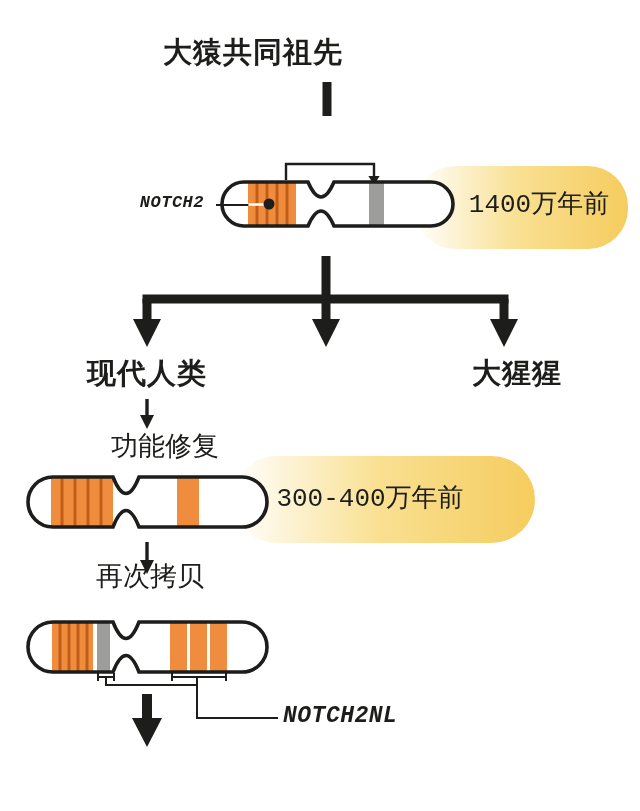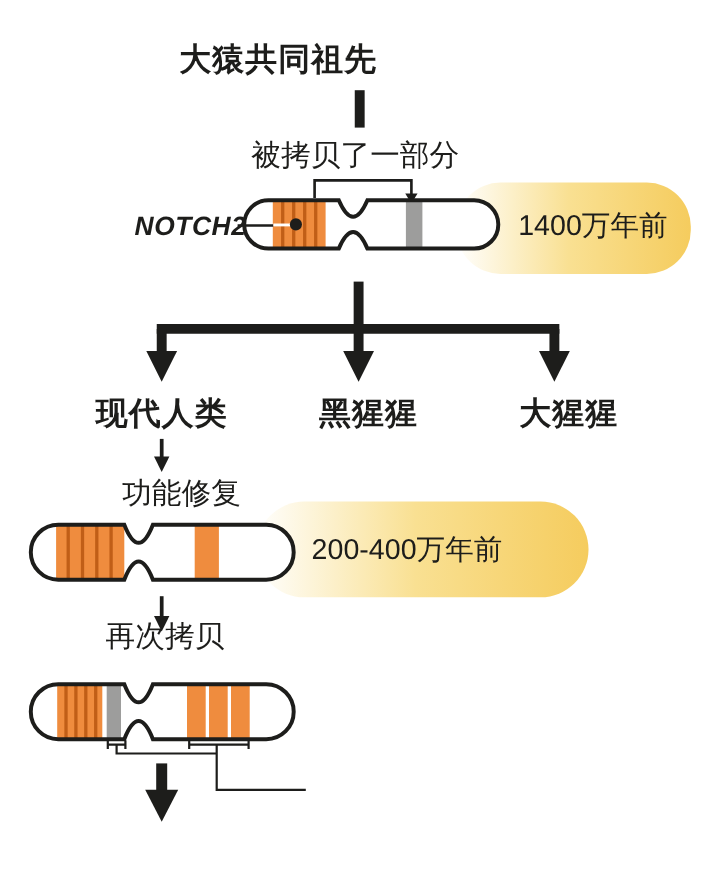--- a/index.html
+++ b/index.html
@@ -1,18 +1,18 @@
 <!DOCTYPE html>
 <html style="--ink: #1D1D1B; --orange: #EF8C3E; --orange-stripe: #C05E17; --gray-band: #9D9D9C; --blob-mid: #F9E092; --blob-end: #F5CC5E;"><head>
 <meta charset="utf-8">
 <style>
   html,body{margin:0;padding:0;background:#fff;}
   .canvas{
     position:relative;width:640px;height:811px;background:#fff;overflow:hidden;
-    font-family:Liberation Sans, sans-serif;color:var(--ink,#1D1D1B);
+    font-family:Liberation Mono, monospace;color:var(--ink,#1D1D1B);
   }
   .blob{position:absolute;}
   .blob1{
     left:415px;top:166px;width:213px;height:83px;border-radius:40px;
     background:linear-gradient(90deg, rgba(255,252,238,0.08) 0%, var(--blob-mid,#F9E092) 48%, var(--blob-end,#F5CC5E) 100%);
   }
   .blob2{
     left:233px;top:456px;width:302px;height:87px;border-radius:44px;
     background:linear-gradient(90deg, rgba(255,252,238,0.08) 0%, var(--blob-mid,#F9E092) 48%, var(--blob-end,#F5CC5E) 100%);
   }
@@ -29,21 +29,21 @@
   .thick-cap{stroke:var(--ink,#1D1D1B);stroke-width:9;fill:none;stroke-linecap:square;}
   .thick10{stroke:var(--ink,#1D1D1B);stroke-width:10;fill:none;}
   .thin-arrow{stroke:var(--ink,#1D1D1B);stroke-width:3.4;fill:none;}
   .bracket{stroke:var(--ink,#1D1D1B);stroke-width:2;fill:none;}
   .copyline{stroke:var(--ink,#1D1D1B);stroke-width:2.4;fill:none;}
   .head{fill:var(--ink,#1D1D1B);}
   .t{position:absolute;white-space:nowrap;line-height:1.05;}
   .cxt{transform:translateX(-50%);}
   .title{left:253px;top:40px;font-size:29px;font-weight:800;letter-spacing:1px;}
   .copy-note{left:323px;top:127px;font-size:27px;font-weight:500;}
-  .notch2{left:224px;top:194px;font-size:24px;font-weight:700;font-style:italic;transform:translateX(-100%);letter-spacing:.5px;}
+  .notch2{left:204px;top:194px;font-size:17px;font-weight:700;font-style:italic;transform:translateX(-100%);letter-spacing:.5px;}
   .chr-label{left:277px;top:230px;font-size:24px;font-weight:500;font-style:italic;}
   .time1{left:539px;top:192px;font-size:26px;font-weight:500;}
   .branch{top:361px;font-size:29px;font-weight:800;letter-spacing:1px;}
   .branch.b1{left:147px;}
   .branch.b2{left:335px;}
   .branch.b3{left:517px;}
   .repair{left:165px;top:434px;font-size:27px;font-weight:500;}
   .time2{left:370px;top:486px;font-size:26px;font-weight:500;}
   .recopy{left:150px;top:564px;font-size:27px;font-weight:500;}
   .notch2nl{left:283px;top:704px;font-size:23px;font-weight:700;font-style:italic;letter-spacing:.5px;}
@@ -139,22 +139,21 @@
       <path class="bracket" d="M 197 677 V 718 H 278"></path>
     </g>
 
     <g>
       <path class="thick10" d="M 147 694 V 720"></path>
       <polygon class="head" points="132,718 162,718 147,747"></polygon>
     </g>
   </svg>
 
   <div class="t title cxt">大猿共同祖先</div>
-  <div class="t copy-note cxt">被拷贝了一部分</div>
   <div class="t notch2">NOTCH2</div>
   <div class="t time1 cxt">1400万年前</div>
   <div class="t branch b1 cxt">现代人类</div>
-  <div class="t branch b2 cxt">黑猩猩</div>
   <div class="t branch b3 cxt">大猩猩</div>
   <div class="t repair cxt">功能修复</div>
-  <div class="t time2 cxt">200-400万年前</div>
+  <div class="t time2 cxt">300-400万年前</div>
   <div class="t recopy cxt">再次拷贝</div>
+  <div class="t notch2nl">NOTCH2NL</div>
 </div>
 
 </body></html>

